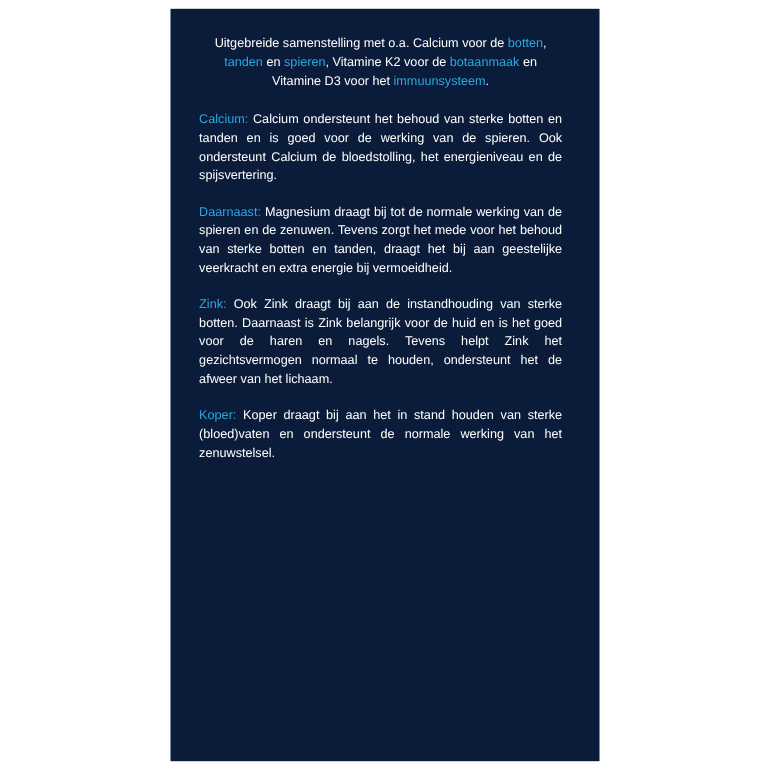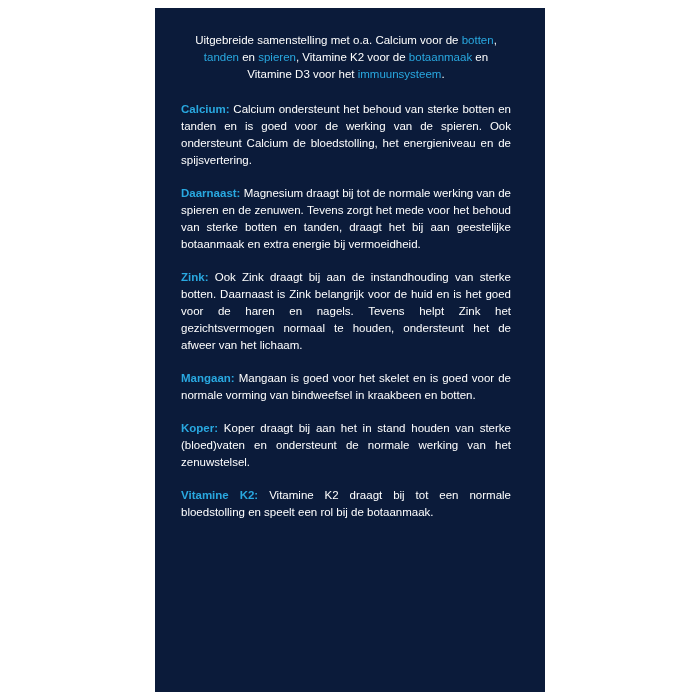--- a/index.html
+++ b/index.html
@@ -44,21 +44,21 @@
     color: #ffffff;
     font-size: 11.5px;
     line-height: 17px;
     text-align: justify;
   }
   .block:last-child {
     margin-bottom: 0;
   }
   .term {
     color: #29a8e0;
-    font-weight: bold;
+    font-weight: normal;
   }
   .body-text {
     color: #ffffff;
     margin-top: 32px;
   }
 </style>
 </head>
 <body>
 
 <div class="page">
@@ -68,39 +68,31 @@
       <span>Uitgebreide samenstelling met o.a. Calcium voor de </span><span class="hl">botten</span><span>, </span><span class="hl">tanden</span><span> en </span><span class="hl">spieren</span><span>, Vitamine K2 voor de </span><span class="hl">botaanmaak</span><span> en Vitamine D3 voor het </span><span class="hl">immuunsysteem</span><span>.</span>
     </p>
 
     <p class="block">
       <span class="term">Calcium:</span>
       <span class="body-text">Calcium ondersteunt het behoud van sterke botten en tanden en is goed voor de werking van de spieren. Ook ondersteunt Calcium de bloedstolling, het energieniveau en de spijsvertering.</span>
     </p>
 
     <p class="block">
       <span class="term">Daarnaast:</span>
-      <span class="body-text">Magnesium draagt bij tot de normale werking van de spieren en de zenuwen. Tevens zorgt het mede voor het behoud van sterke botten en tanden, draagt het bij aan geestelijke botaanmaak en extra energie bij vermoeidheid.</span>
+      <span class="body-text">Magnesium draagt bij tot de normale werking van de spieren en de zenuwen. Tevens zorgt het mede voor het behoud van sterke botten en tanden, draagt het bij aan geestelijke veerkracht en extra energie bij vermoeidheid.</span>
     </p>
 
 
     <p class="block">
       <span class="term">Zink:</span>
       <span class="body-text">Ook Zink draagt bij aan de instandhouding van sterke botten. Daarnaast is Zink belangrijk voor de huid en is het goed voor de haren en nagels. Tevens helpt Zink het gezichtsvermogen normaal te houden, ondersteunt het de afweer van het lichaam.</span>
     </p>
 
-    <p class="block">
-      <span class="term">Mangaan:</span>
-      <span class="body-text">Mangaan is goed voor het skelet en is goed voor de normale vorming van bindweefsel in kraakbeen en botten.</span>
-    </p>
 
     <p class="block">
       <span class="term">Koper:</span>
       <span class="body-text">Koper draagt bij aan het in stand houden van sterke (bloed)vaten en ondersteunt de normale werking van het zenuwstelsel.</span>
     </p>
 
-    <p class="block">
-      <span class="term">Vitamine K2:</span>
-      <span class="body-text">Vitamine K2 draagt bij tot een normale bloedstolling en speelt een rol bij de botaanmaak.</span>
-    </p>
 
 
   </div>
 </div>
 
 </body></html>

